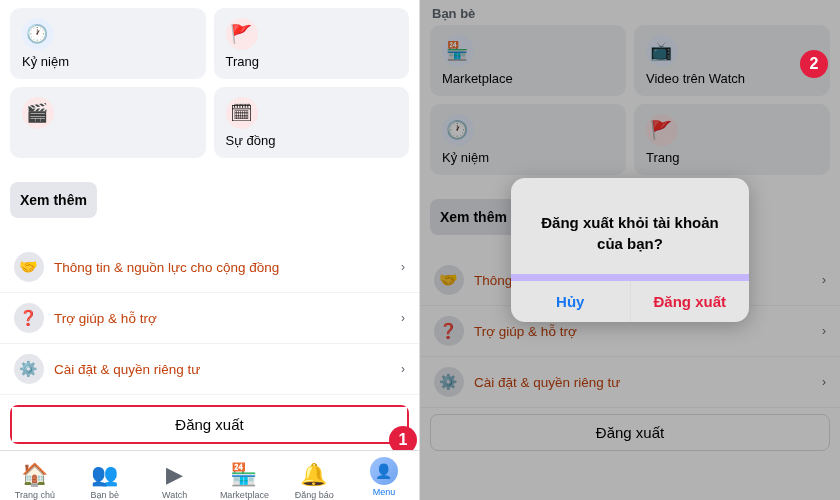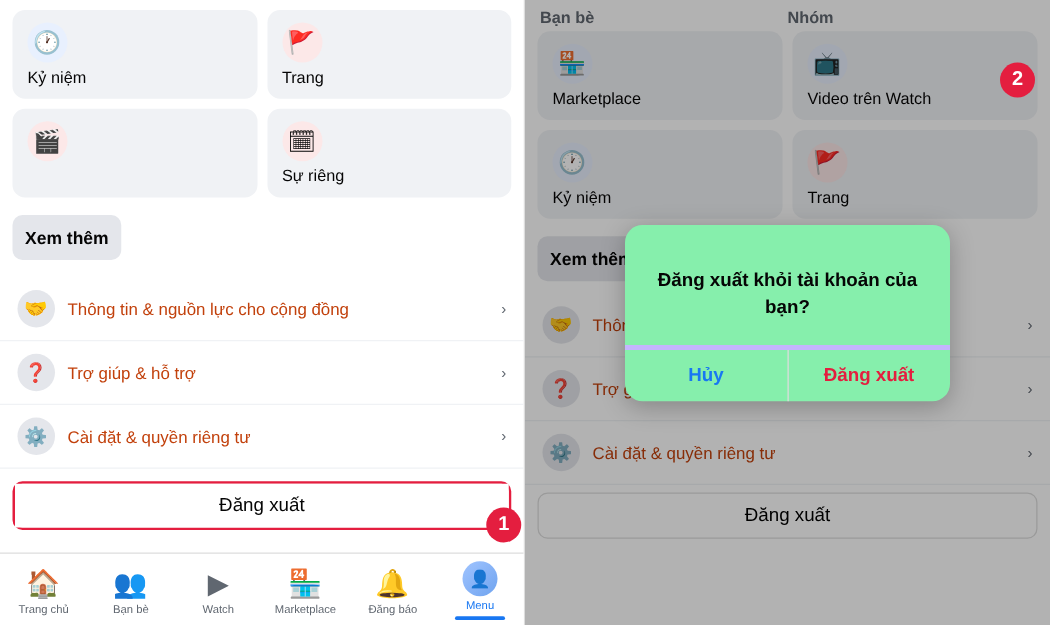--- a/index.html
+++ b/index.html
@@ -49,21 +49,21 @@
       font-size: 18px;
     }
 
     .grid-item .item-label {
       font-size: 13px;
       font-weight: 400;
       color: #050505;
     }
 
     .see-more-btn {
-      margin: 10px 10px;
+      margin: 20px 10px;
       padding: 10px;
       background: #e4e6eb;
       border: none;
       border-radius: 8px;
       font-size: 14px;
       font-weight: 600;
       color: #050505;
       cursor: pointer;
     }
 
@@ -220,39 +220,39 @@
       position: absolute;
       top: 0; left: 0; right: 0; bottom: 0;
       background: rgba(0,0,0,0.3);
       display: flex;
       align-items: center;
       justify-content: center;
       z-index: 10;
     }
 
     .dialog-box {
-      background: #86efac;
+      background: #e5e5e5;
       border-radius: 14px;
-      width: 260px;
+      width: 238px;
       padding: 34px 20px 16px;
       box-shadow: 0 4px 20px rgba(0,0,0,0.25);
       text-align: center;
     }
 
     .dialog-title {
       font-size: 15px;
       font-weight: 700;
       color: #050505;
       margin-bottom: 20px;
       line-height: 1.4;
     }
 
     .dialog-buttons {
       display: flex;
-      border-top: 4px solid #c4b5fd;
+      border-top: 7px solid #c4b5fd;
       margin: 0 -20px -16px;
     }
 
     .dialog-btn {
       flex: 1;
       padding: 12px;
       font-size: 15px;
       font-weight: 600;
       border: none;
       background: transparent;
@@ -320,21 +320,21 @@
         </div>
         <div class="grid-item">
           <div class="icon-circle" style="background:#fce8e8;">🚩</div>
           <span class="item-label">Trang</span>
         </div>
         <div class="grid-item">
           <div class="icon-circle" style="background:#fce8e8;">🎬</div>
         </div>
         <div class="grid-item">
           <div class="icon-circle" style="background:#fce8e8;">🗓</div>
-          <span class="item-label">Sự riêng</span>
+          <span class="item-label">Sự đồng</span>
         </div>
       </div>
 
       <button class="see-more-btn">Xem thêm</button>
 
       <div class="menu-section">
         <div class="menu-item">
           <div class="menu-icon">🤝</div>
           <span class="menu-label">Thông tin &amp; nguồn lực cho cộng đồng</span>
           <span class="chevron">›</span>
@@ -385,21 +385,20 @@
         <span class="nav-label">Menu</span>
         <div class="nav-underline"></div>
       </div>
     </div>
   </div>
 </div>
 
 <div class="right-panel">
   <div class="right-top-labels">
     <span class="right-top-label">Bạn bè</span>
-    <span class="right-top-label">Nhóm</span>
   </div>
 
   <div class="right-grid">
     <div class="grid-item">
       <div class="icon-circle" style="background:#e8f0fe;">🏪</div>
       <span class="item-label">Marketplace</span>
     </div>
     <div class="grid-item">
       <div class="icon-circle" style="background:#e8f0fe;">📺</div>
       <span class="item-label">Video trên Watch</span>

